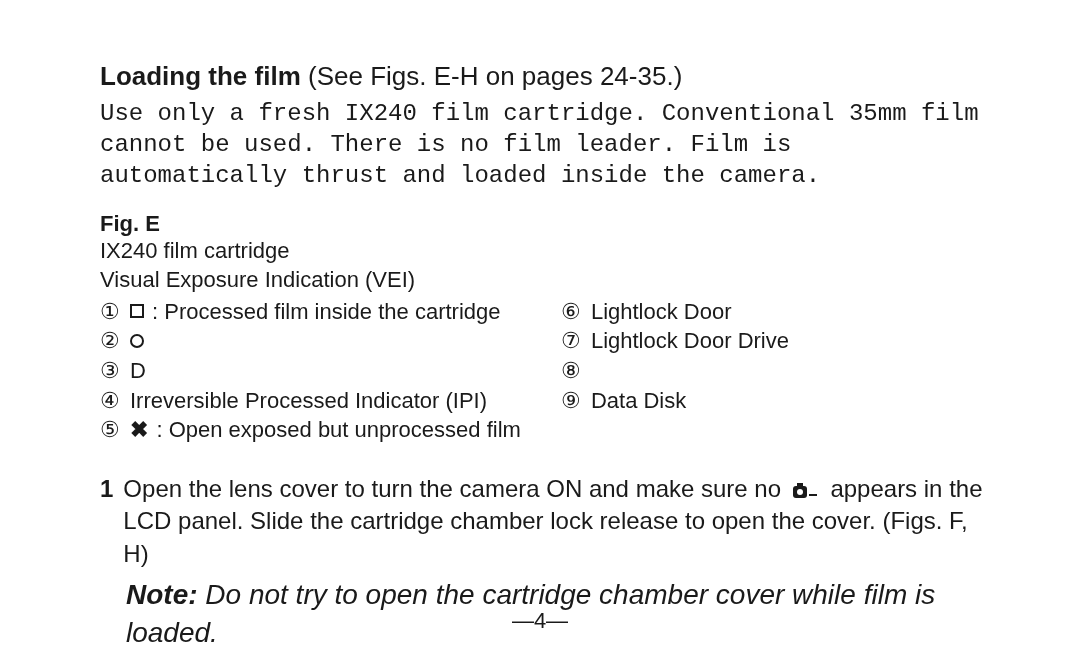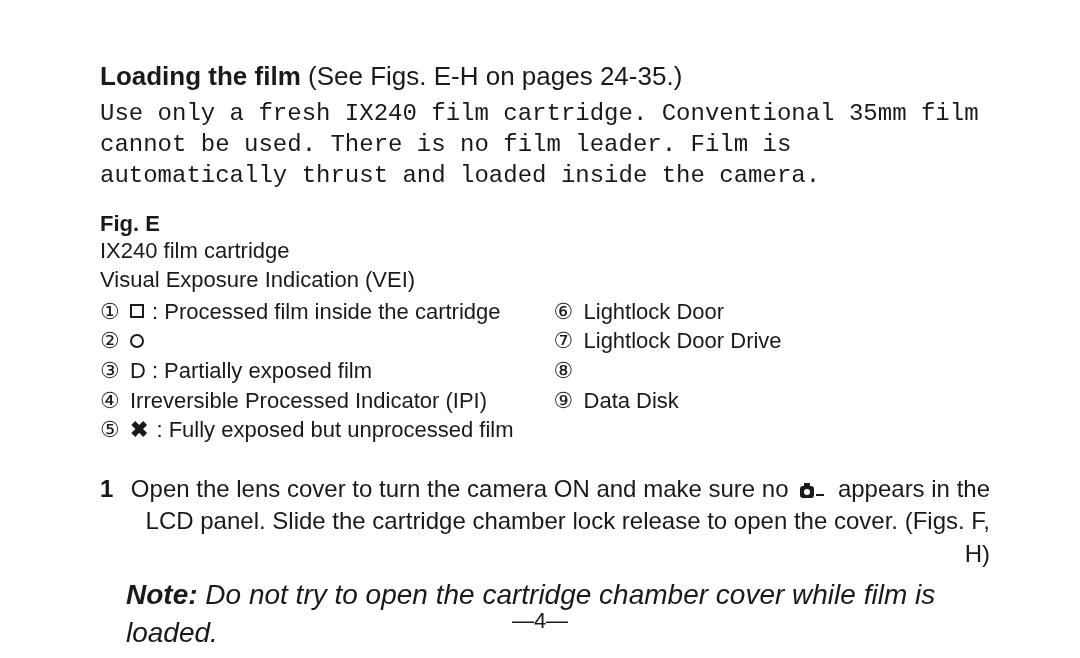--- a/index.html
+++ b/index.html
@@ -81,21 +81,21 @@
       font-size: 24px;
       line-height: 1.35;
       display: flex;
       gap: 10px;
       margin-bottom: 6px;
     }
     .step-num {
       font-weight: bold;
       flex: 0 0 auto;
     }
-    .step-body { flex: 1 1 auto; text-align: right; }
+    .step-body { flex: 1 1 auto; }
     .cartridge-icon {
       display: inline-flex;
       align-items: center;
       vertical-align: middle;
       margin: 0 4px;
     }
     .note {
       font-size: 28px;
       line-height: 1.35;
       padding-left: 26px;
@@ -135,30 +135,29 @@
       <span class="sym-square"></span>
       <span>: Processed film inside the cartridge</span>
     </div>
     <div class="legend-item">
       <span class="circ-num">②</span>
       <span class="sym-circle"></span>
     </div>
     <div class="legend-item">
       <span class="circ-num">③</span>
       <span>D</span>
-      <span> : Partially exposed film</span>
     </div>
     <div class="legend-item">
       <span class="circ-num">④</span>
       <span>Irreversible Processed Indicator (IPI)</span>
     </div>
     <div class="legend-item">
       <span class="circ-num">⑤</span>
       <span class="sym-x">✖</span>
-      <span>: Fully exposed but unprocessed film</span>
+      <span>: Open exposed but unprocessed film</span>
     </div>
   </div>
   <div class="col-right">
     <div class="legend-item">
       <span class="circ-num">⑥</span>
       <span>Lightlock Door</span>
     </div>
     <div class="legend-item">
       <span class="circ-num">⑦</span>
       <span>Lightlock Door Drive</span>

